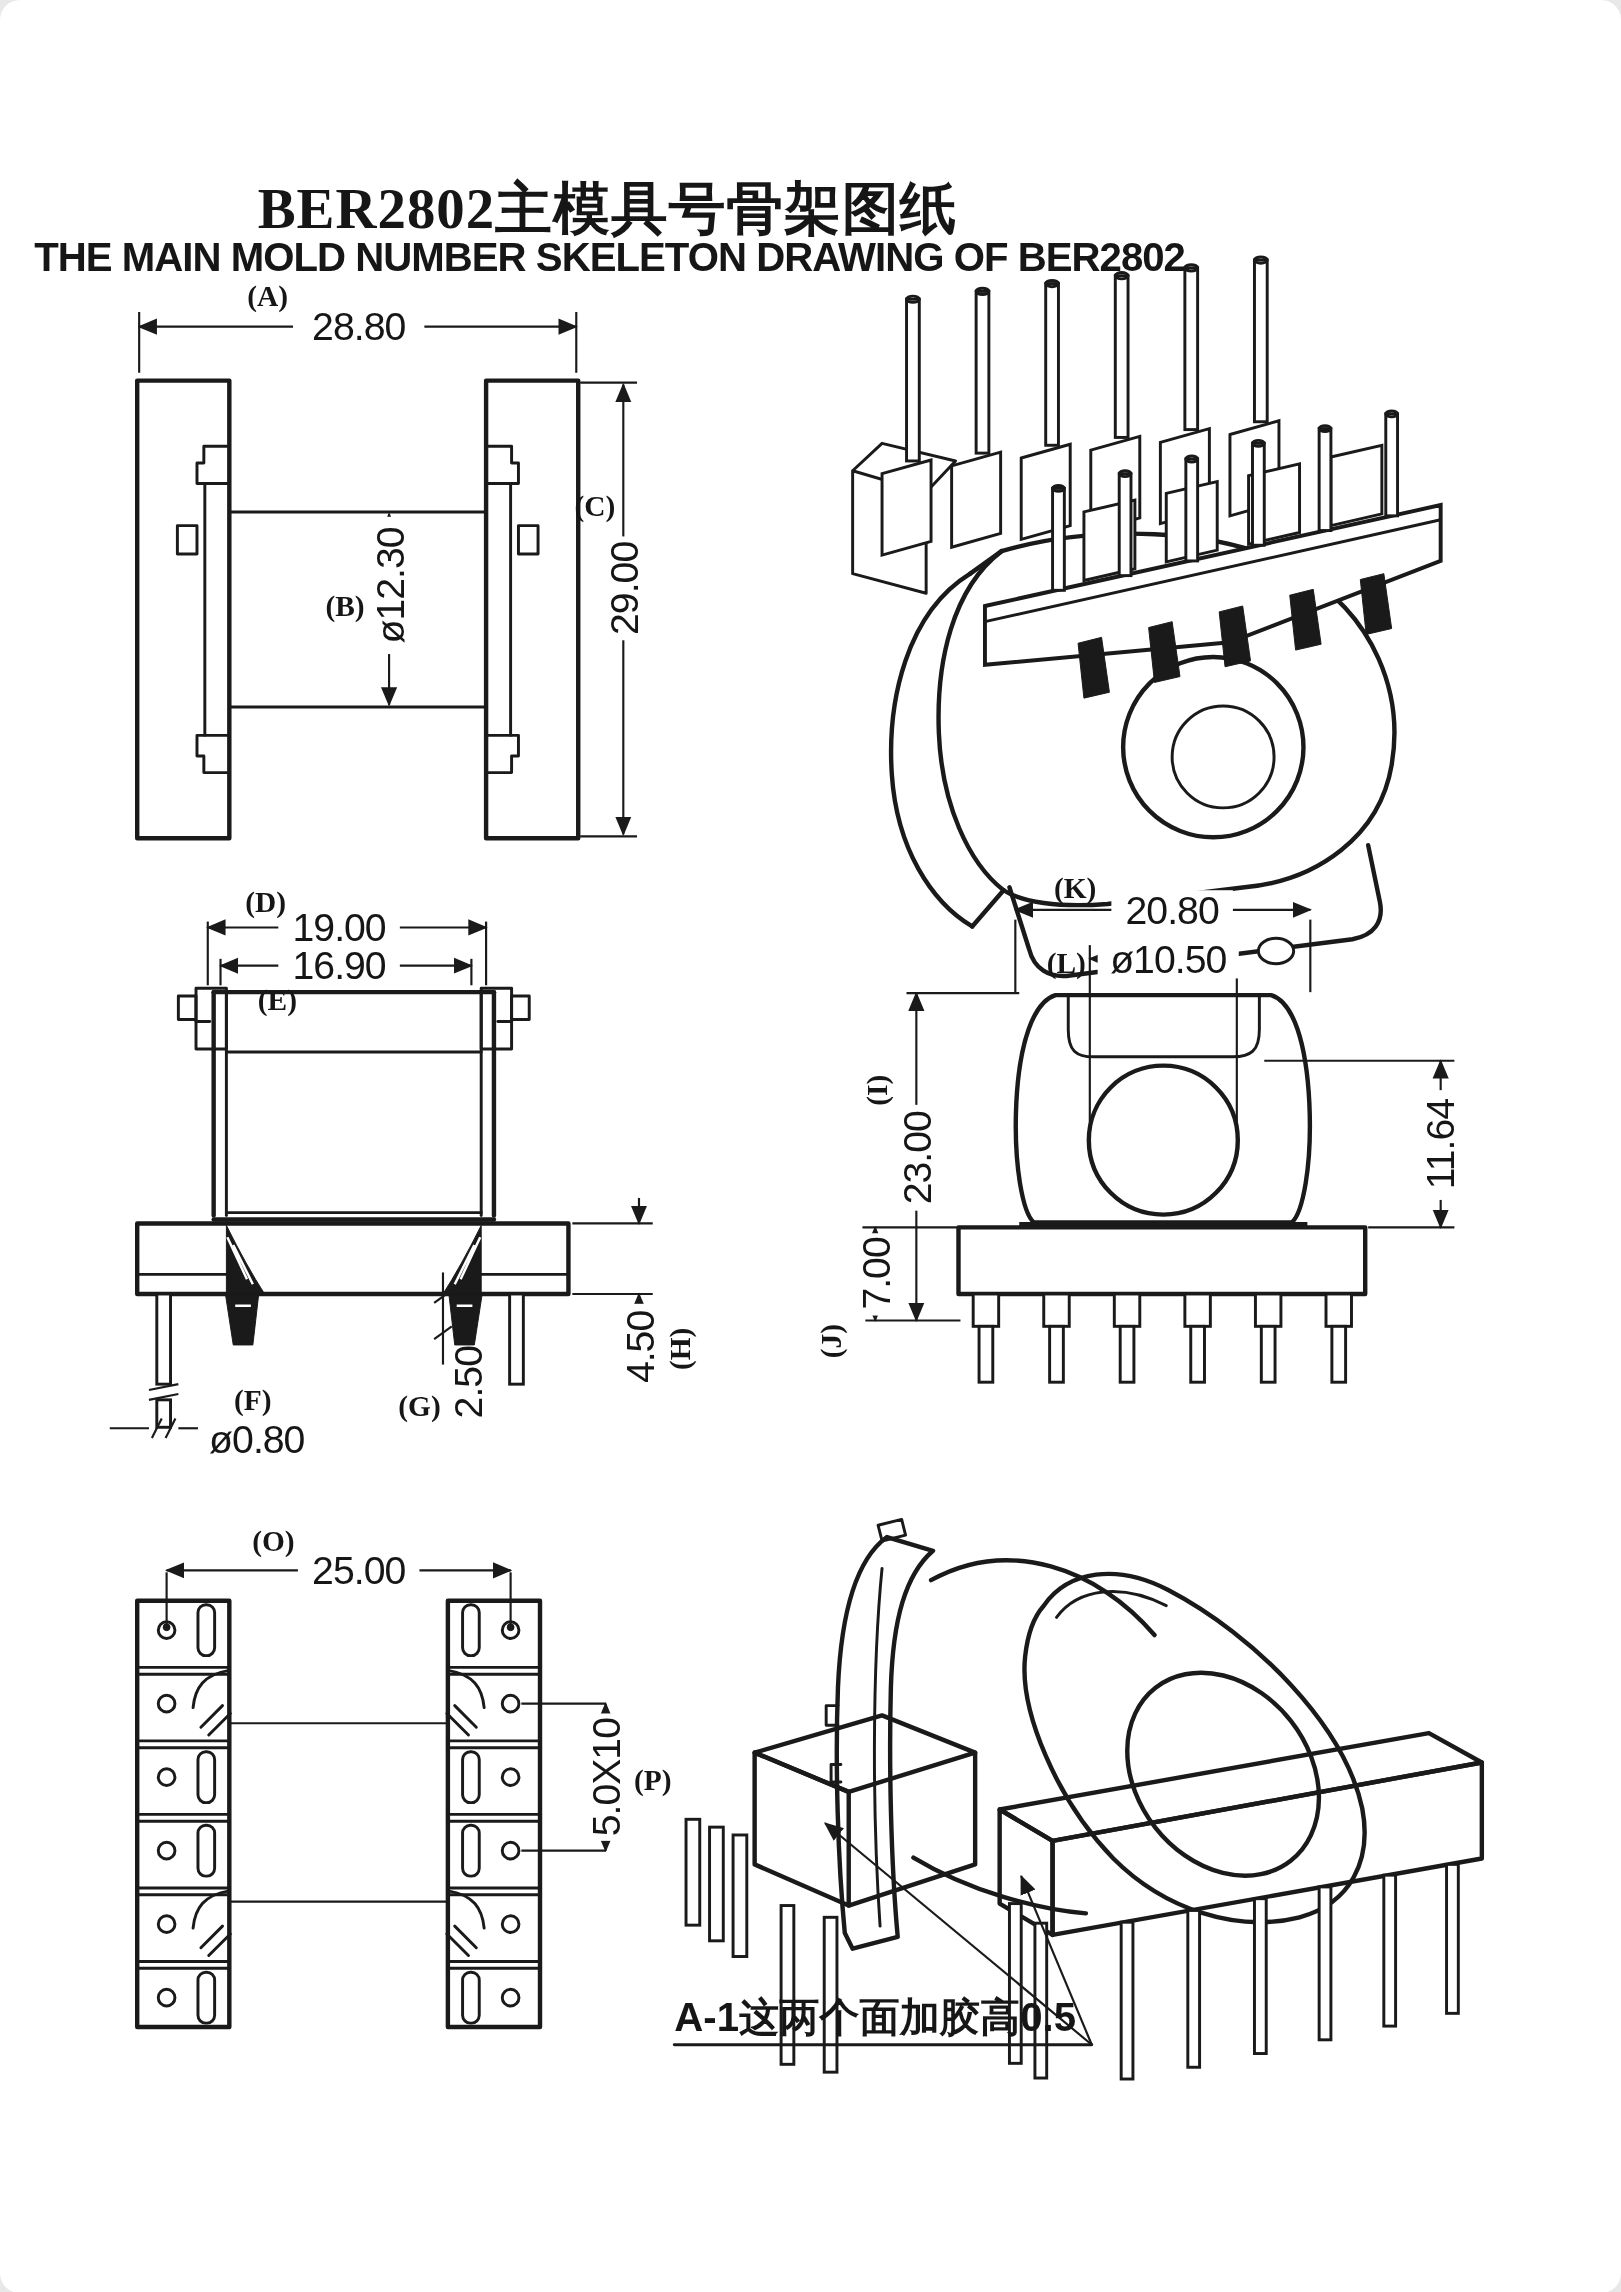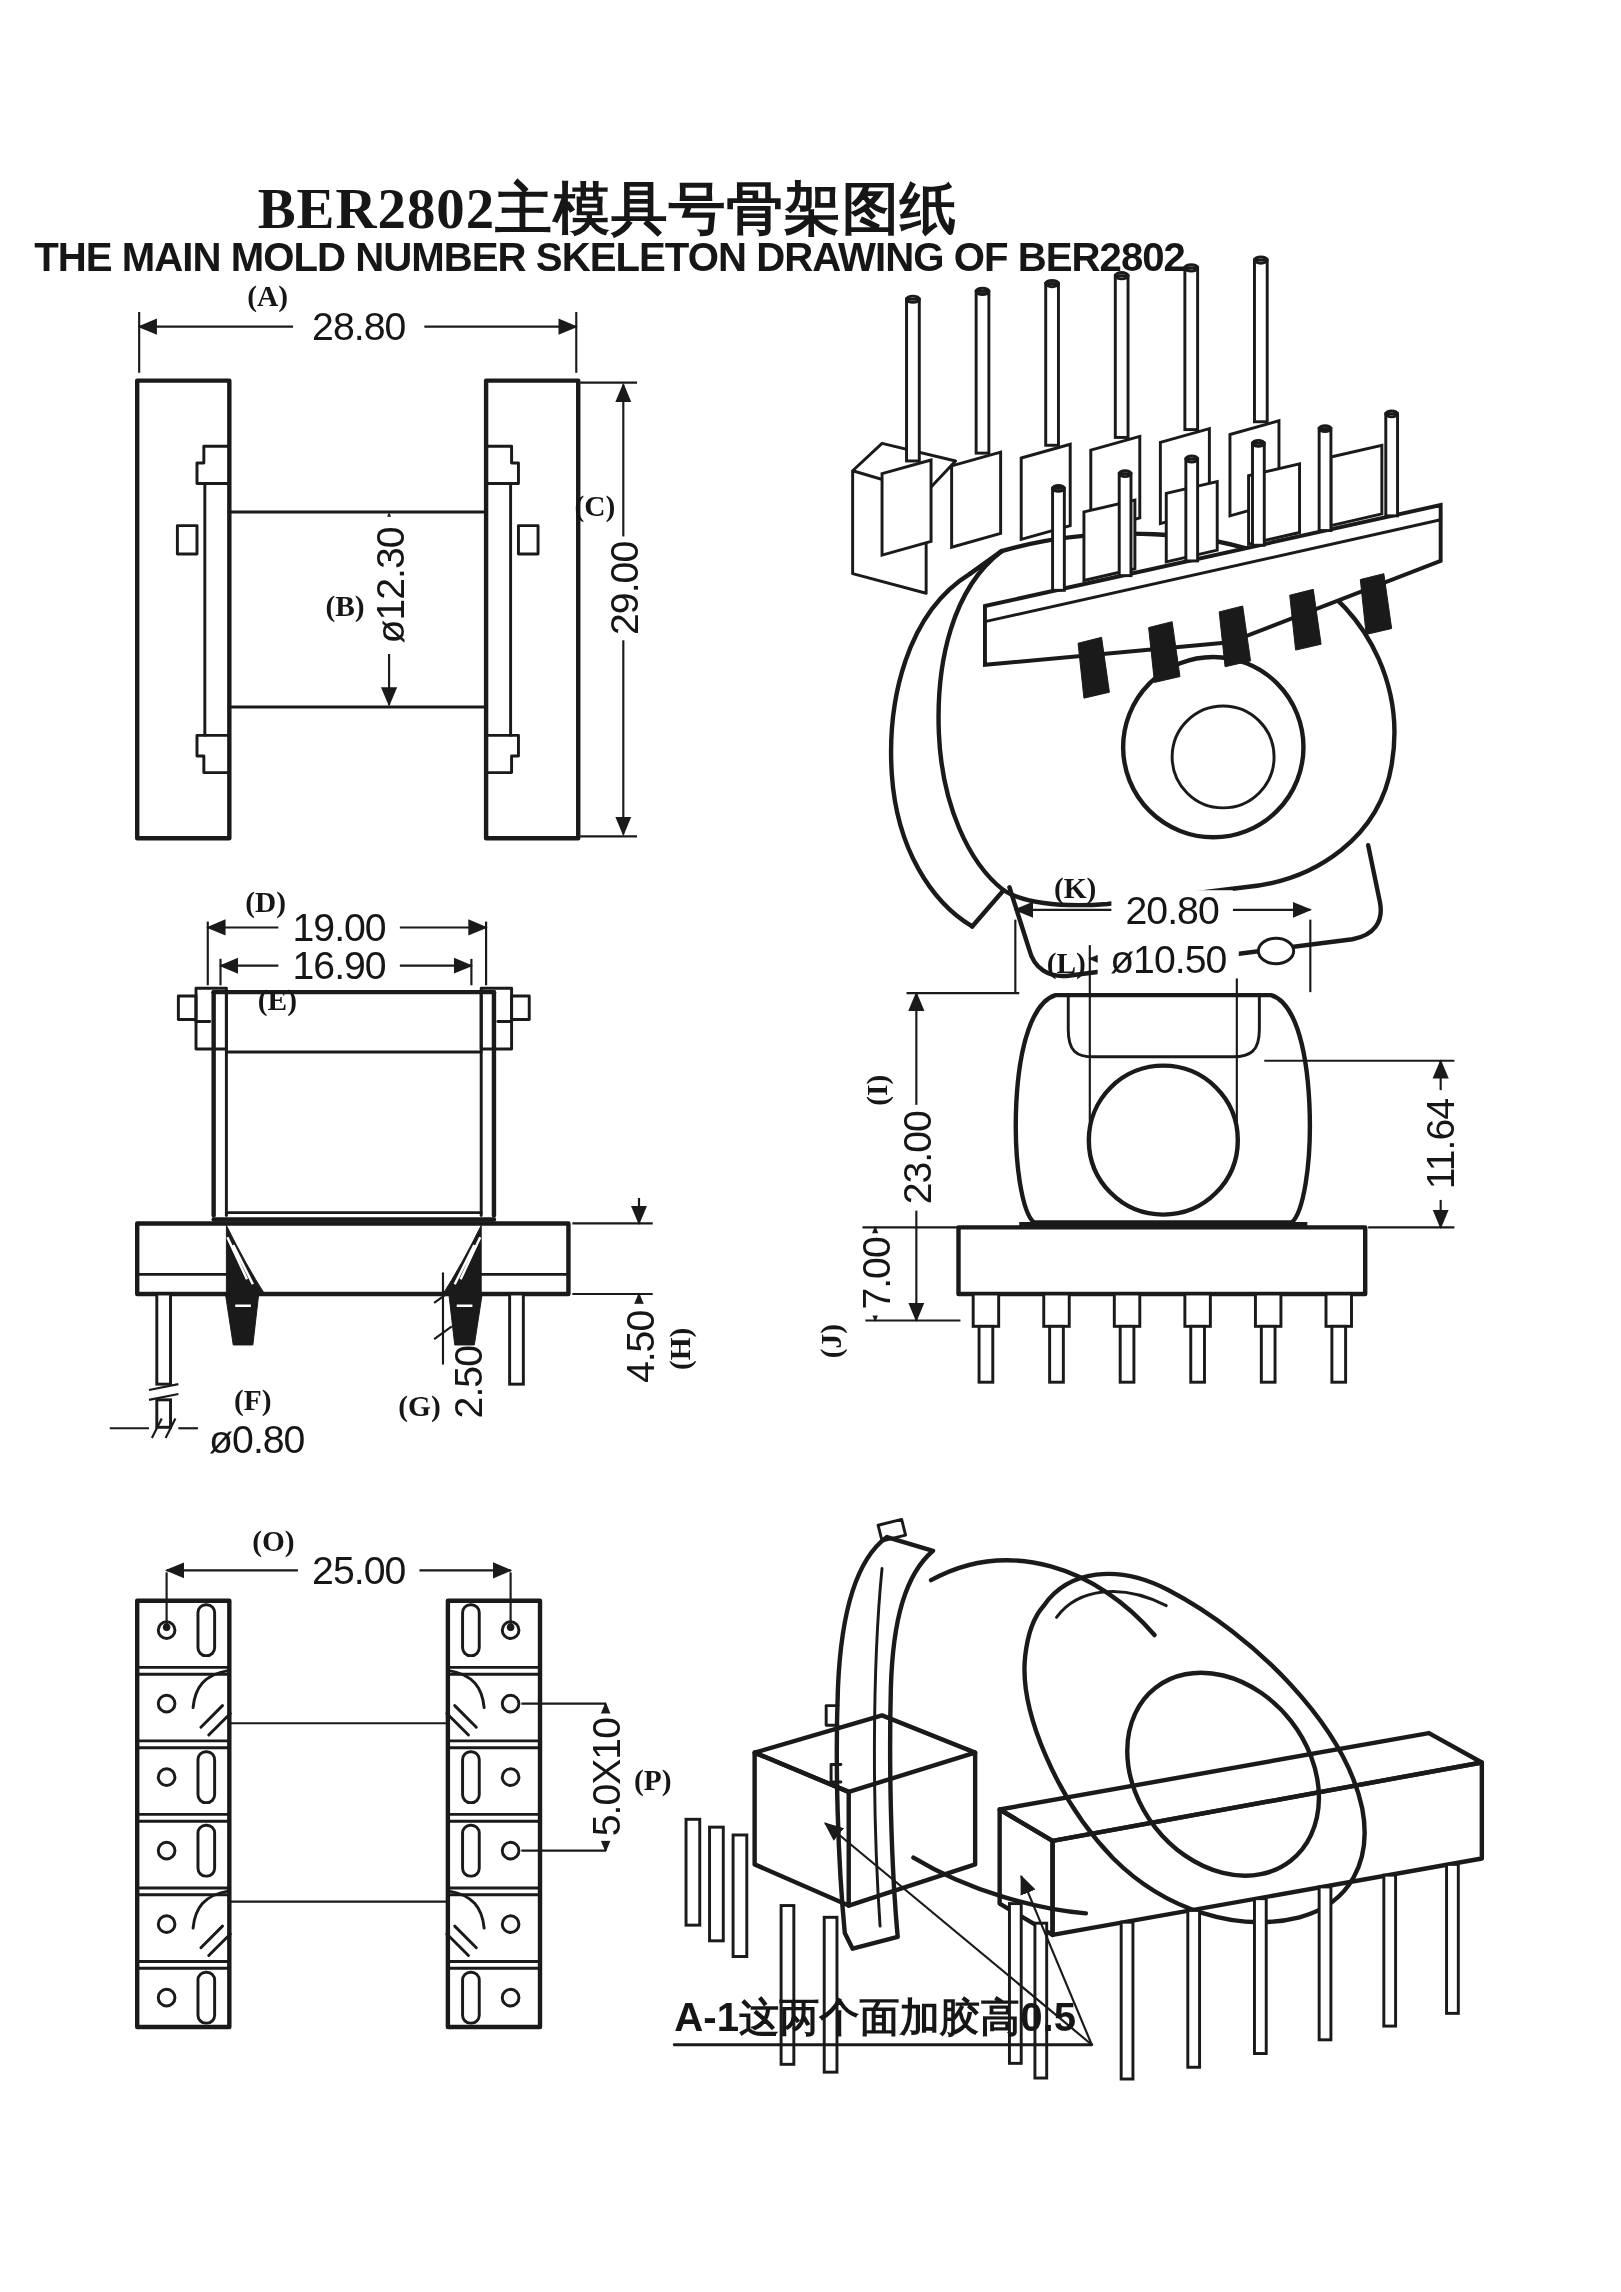--- a/index.html
+++ b/index.html
@@ -1,17 +1,17 @@
 <!DOCTYPE html>
 <html><head>
 <meta charset="utf-8">
 <style>
   html,body{margin:0;padding:0;background:#e8e8e8;}
   .sheet{position:relative;width:1621px;height:2293px;background:#ffffff;overflow:hidden;
-         font-family:"Liberation Sans",sans-serif;}
+         font-family:"Liberation Sans",sans-serif;border-radius:20px;}
   svg{position:absolute;left:0;top:0;}
   .o4{fill:none;stroke:#1a1a1a;stroke-width:4.5;stroke-linejoin:round;stroke-linecap:round;}
   .o3{fill:none;stroke:#1a1a1a;stroke-width:3;stroke-linejoin:round;stroke-linecap:round;}
   .d2{fill:none;stroke:#1a1a1a;stroke-width:2.2;}
   .blk{fill:#1a1a1a;stroke:#1a1a1a;stroke-width:1;}
   .wfill{fill:#ffffff;stroke:#1a1a1a;stroke-width:3;}
   .wfill4{fill:#ffffff;stroke:#1a1a1a;stroke-width:4;}
   .wbg{fill:#ffffff;stroke:none;}
   .ws{stroke:#ffffff;stroke-width:2.5;fill:none;}
   .arr{marker-start:url(#ah);marker-end:url(#ah);}

